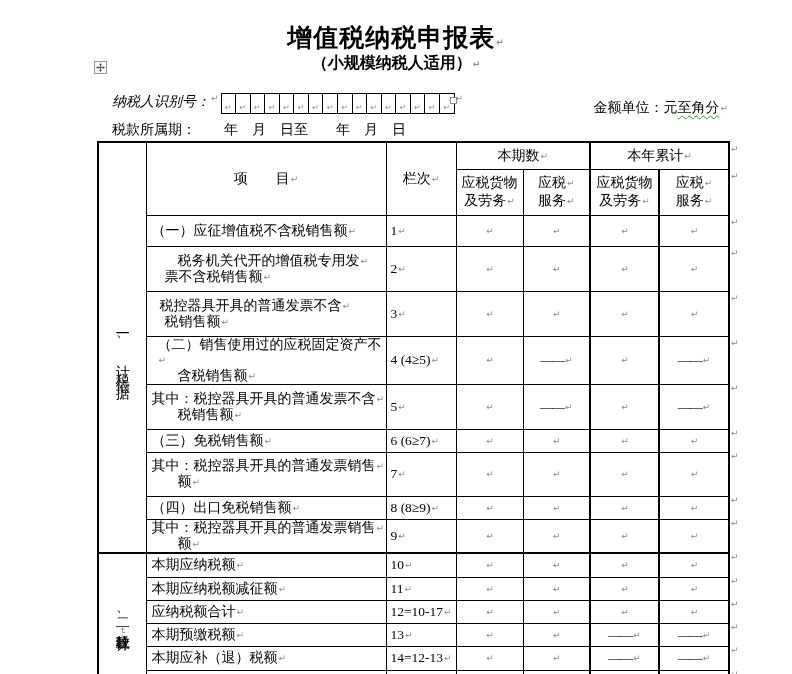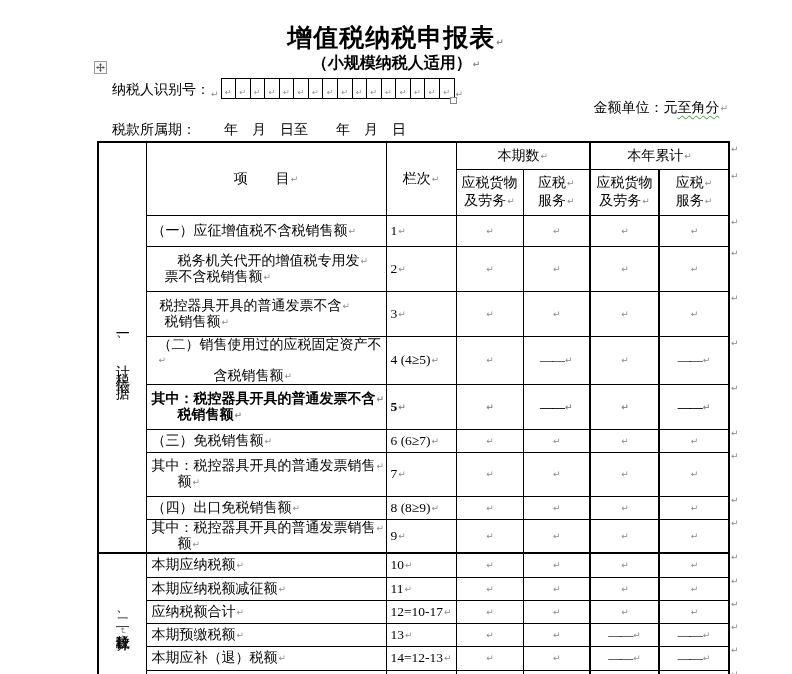--- a/index.html
+++ b/index.html
@@ -5,21 +5,21 @@
   html,body{margin:0;padding:0;background:#fff;}
   #page{position:relative;width:792px;height:674px;background:#fff;overflow:hidden;
         font-family:"Liberation Serif","DejaVu Serif",serif;color:#000;}
   .pilc{color:#8a8a8a;font-size:9px;font-family:"DejaVu Sans",sans-serif;margin-left:1px;vertical-align:1px;}
   .abs{position:absolute;white-space:nowrap;}
   .title{left:0;top:21px;width:100%;text-align:center;font-size:25px;font-weight:bold;
          font-family:"Liberation Sans","DejaVu Sans",sans-serif;letter-spacing:1px;}
   .subtitle{left:0;top:53px;width:100%;text-align:center;font-size:16px;font-weight:bold;
             font-family:"Liberation Sans","DejaVu Sans",sans-serif;}
   .toprow{font-size:14px;}
-  #idline{left:112px;top:77px;height:22px;display:flex;align-items:flex-end;}
+  #idline{left:112px;top:93px;height:22px;display:flex;align-items:flex-start;font-style:italic;}
   #idgrid{display:flex;width:234px;height:21px;margin-left:2px;}
   .idbox{flex:1;border:1px solid #000;margin-left:-1px;display:flex;align-items:flex-end;justify-content:center;}
   .idbox:first-child{margin-left:0;}
   .idbox .pilc{font-size:8px;margin:0 0 1px 0;}
   #nameline{left:112px;top:99px;}
   #unitline{right:64px;top:99px;}
   #periodline{left:112px;top:121px;}
   #datefill{right:64px;top:121px;}
   .wavy{text-decoration:underline wavy #2f9e2f;text-decoration-thickness:1px;text-underline-offset:3px;}
   #movehandle{left:94px;top:61px;width:13px;height:13px;border:1px solid #999;background:#f8f8f8;
@@ -183,29 +183,29 @@
           </td>
           <td class="idx"><span>3</span><span class="pilc">↵</span></td>
           <td class="data"><span class="pilc">↵</span></td>
           <td class="data"><span class="pilc">↵</span></td>
           <td class="data bl2"><span class="pilc">↵</span></td>
           <td class="data bl2"><span class="pilc">↵</span></td>
         </tr>
         <tr style="height: 45px;">
           <td class="lbl">
             <div class="ln" style="padding-left: 11px;"><span>（二）销售使用过的应税固定资产不</span><span class="pilc">↵</span></div>
-            <div class="ln" style="padding-left: 31px; margin-left: 36px;"><span>含税销售额</span><span class="pilc">↵</span></div>
+            <div class="ln" style="padding-left: 31px;"><span>含税销售额</span><span class="pilc">↵</span></div>
           </td>
           <td class="idx"><span>4 (4≥5)</span><span class="pilc">↵</span></td>
           <td class="data"><span class="pilc">↵</span></td>
           <td class="data"><span class="dash">——</span><span class="pilc">↵</span></td>
           <td class="data bl2"><span class="pilc">↵</span></td>
           <td class="data bl2"><span class="dash">——</span><span class="pilc">↵</span></td>
         </tr>
-        <tr style="height: 45px; font-weight: bold;">
+        <tr style="height: 45px;">
           <td class="lbl">
             <div class="ln" style="padding-left: 5px;"><span>其中：税控器具开具的普通发票不含</span><span class="pilc">↵</span></div>
             <div class="ln" style="padding-left: 31px;"><span>税销售额</span><span class="pilc">↵</span></div>
           </td>
           <td class="idx"><span>5</span><span class="pilc">↵</span></td>
           <td class="data"><span class="pilc">↵</span></td>
           <td class="data"><span class="dash">——</span><span class="pilc">↵</span></td>
           <td class="data bl2"><span class="pilc">↵</span></td>
           <td class="data bl2"><span class="dash">——</span><span class="pilc">↵</span></td>
         </tr>

